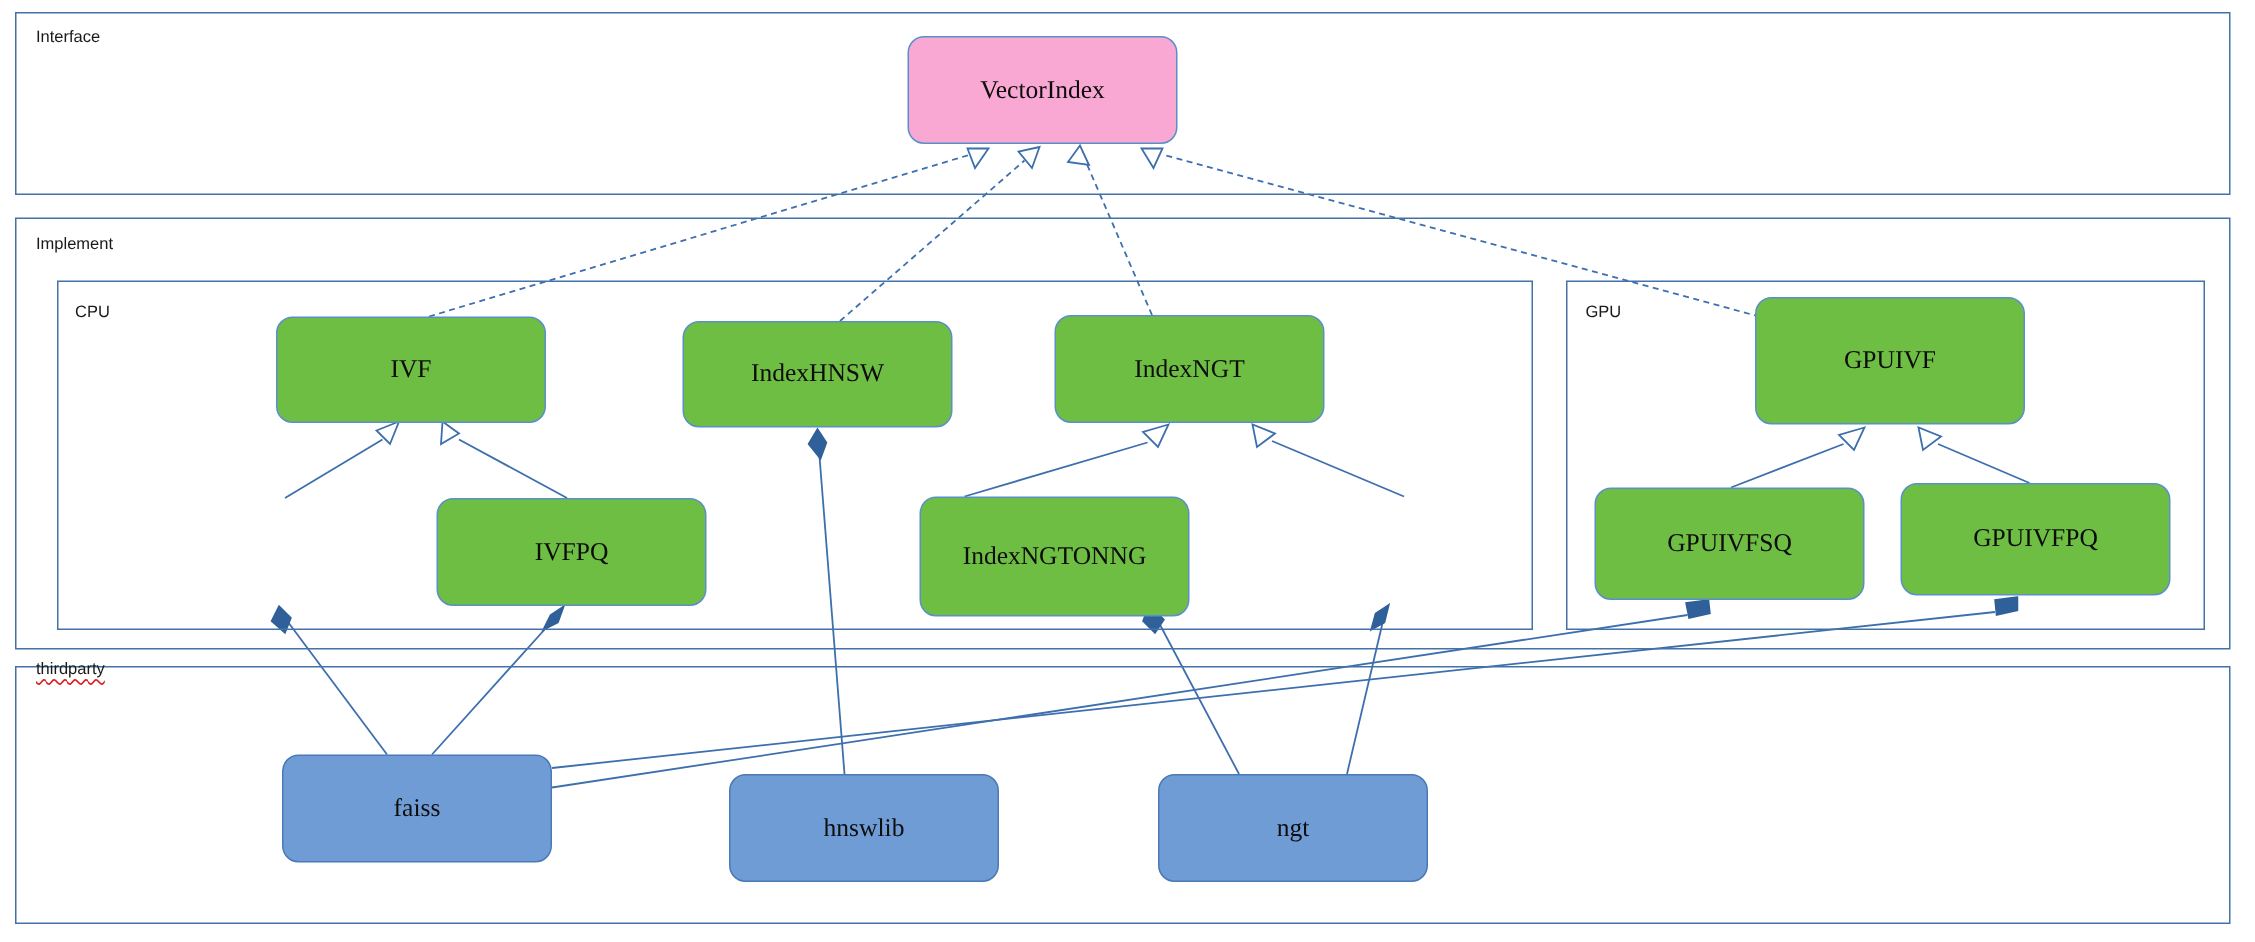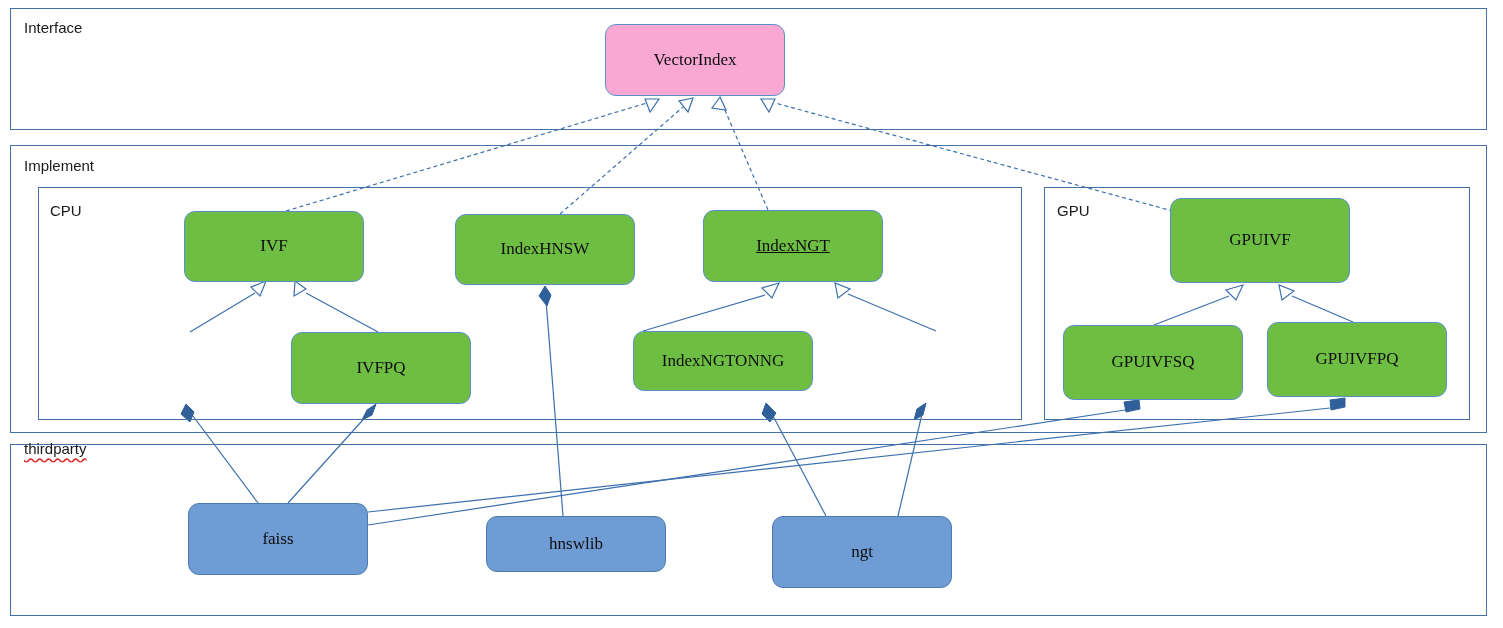--- a/index.html
+++ b/index.html
@@ -17,21 +17,21 @@
   }
   .group {
     position: absolute;
     border: 1px solid #4472a8;
     background: transparent;
     box-sizing: border-box;
   }
   .group-label {
     position: absolute;
     font-family: "Liberation Sans", sans-serif;
-    font-size: 15px;
+    font-size: 11px;
     color: #1a1a1a;
     white-space: nowrap;
   }
   .group-label.misspelled {
     text-decoration: underline;
     text-decoration-style: wavy;
     text-decoration-color: #e02020;
     text-underline-offset: 3px;
   }
   .node {
@@ -176,33 +176,33 @@
 
   <div class="group" style="left:10px; top:444px; width:1477px; height:172px;"></div>
   <div class="group-label misspelled" style="left:24px; top:440px;">thirdparty</div>
 
   <div class="node iface" style="left:605px; top:24px; width:180px; height:72px;">VectorIndex</div>
 
   <div class="node impl" style="left:184px; top:211px; width:180px; height:71px;">IVF</div>
 
   <div class="node impl" style="left:455px; top:214px; width:180px; height:71px;">IndexHNSW</div>
 
-  <div class="node impl" style="left:703px; top:210px; width:180px; height:72px;text-decoration:underline;">IndexNGT</div>
+  <div class="node impl" style="left:703px; top:210px; width:180px; height:72px;">IndexNGT</div>
 
   <div class="node impl" style="left:1170px; top:198px; width:180px; height:85px;">GPUIVF</div>
 
 
   <div class="node impl" style="left:291px; top:332px; width:180px; height:72px;">IVFPQ</div>
 
-  <div class="node impl" style="left:613px; top:331px; width:180px; height:60px;margin-left:20px;">IndexNGTONNG</div>
+  <div class="node impl" style="left:613px; top:331px; width:180px; height:80px;">IndexNGTONNG</div>
 
 
   <div class="node impl" style="left:1267px; top:322px; width:180px; height:75px;">GPUIVFPQ</div>
 
   <div class="node impl" style="left:1063px; top:325px; width:180px; height:75px;">GPUIVFSQ</div>
 
   <div class="node third" style="left:188px; top:503px; width:180px; height:72px;">faiss</div>
 
-  <div class="node third" style="left:486px; top:516px; width:180px; height:56px;">hnswlib</div>
+  <div class="node third" style="left:486px; top:516px; width:180px; height:72px;">hnswlib</div>
 
   <div class="node third" style="left:772px; top:516px; width:180px; height:72px;">ngt</div>
 
 </div>
 
 </body></html>

